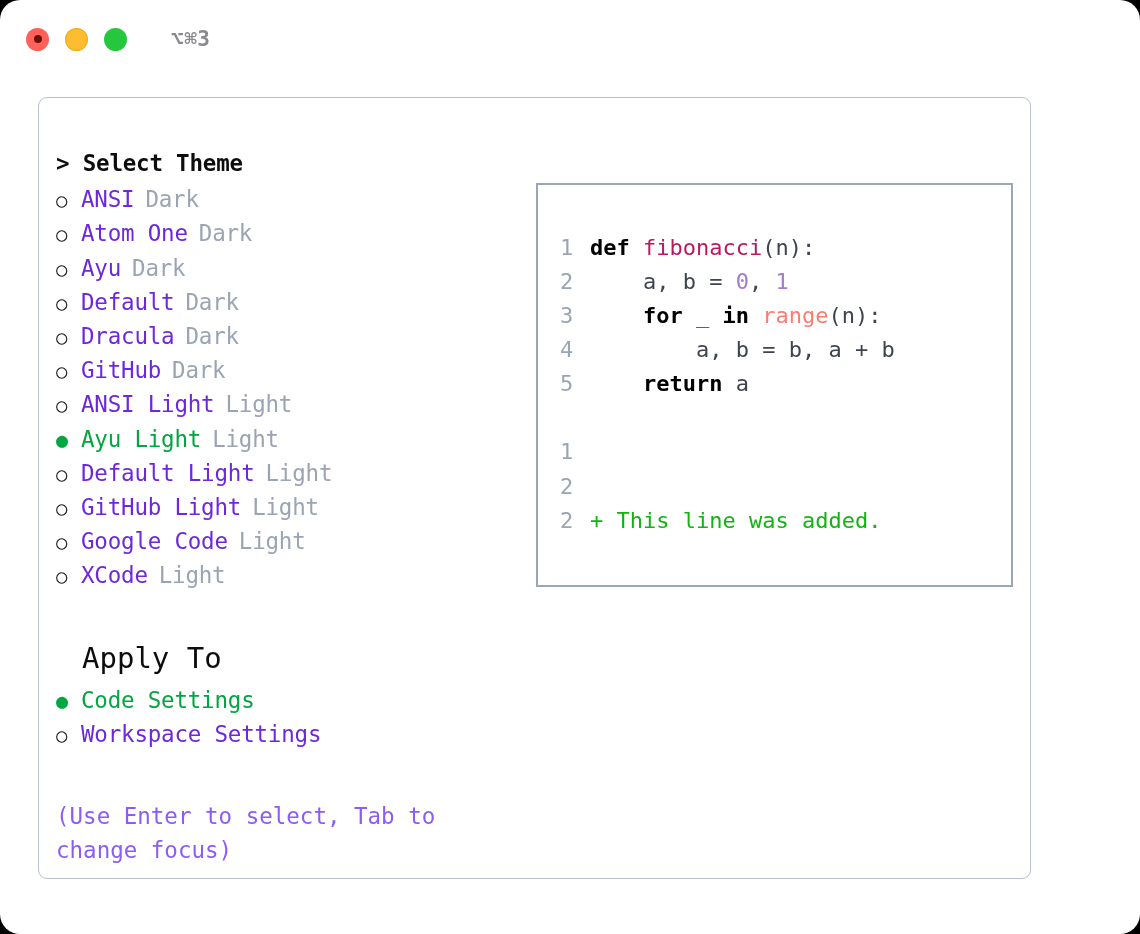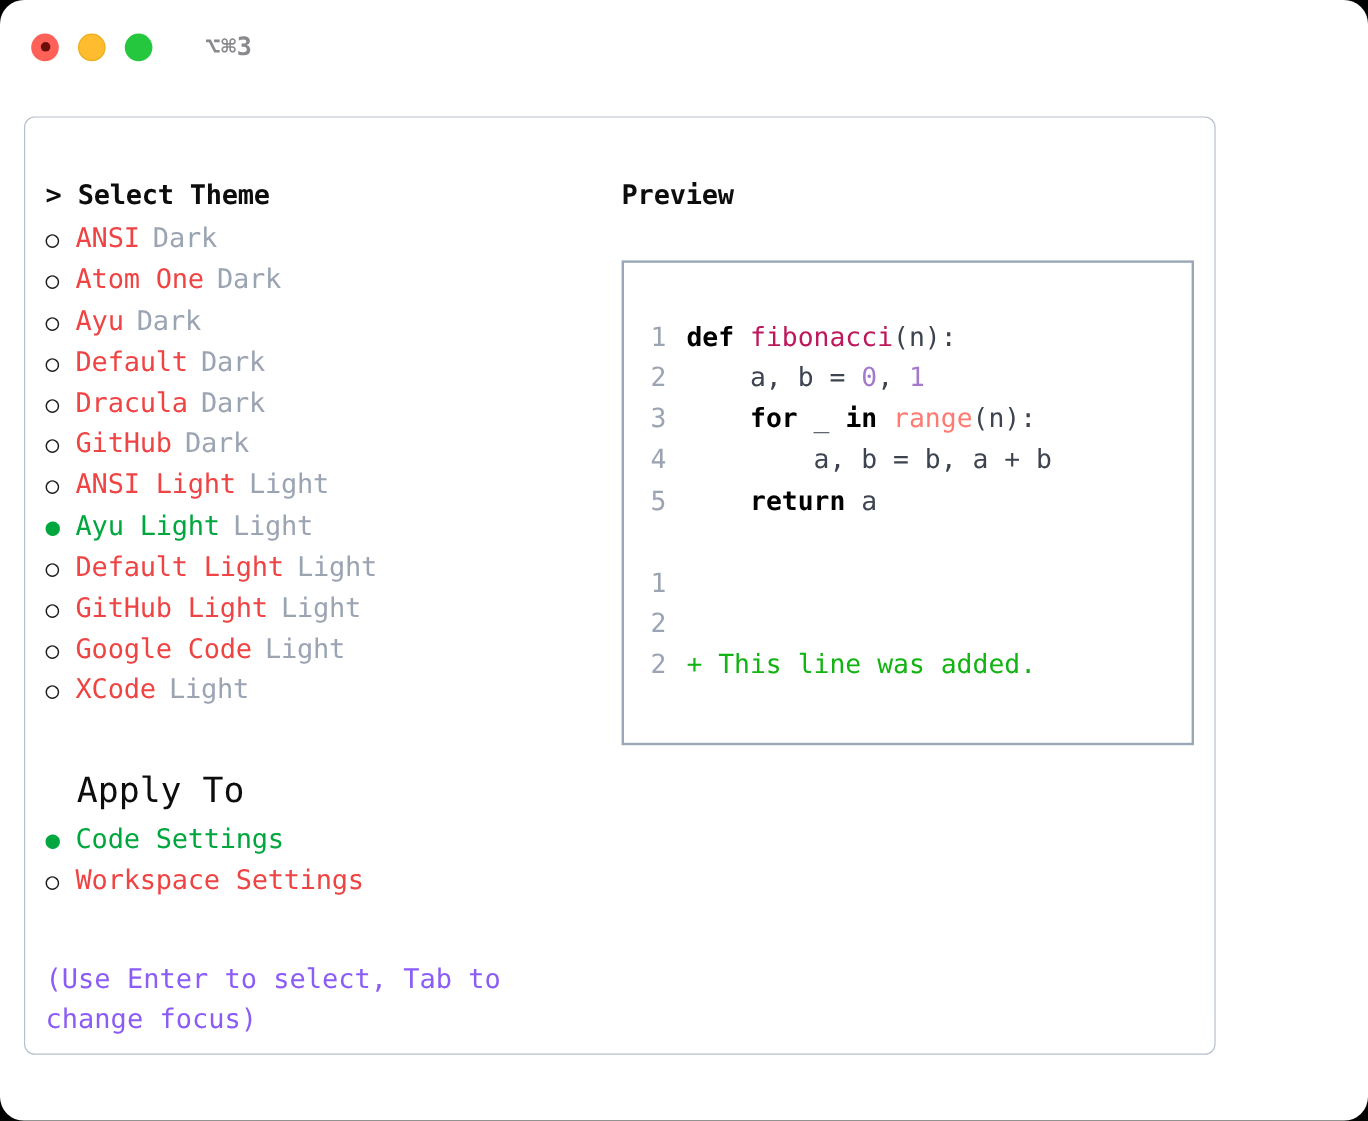--- a/index.html
+++ b/index.html
@@ -52,21 +52,21 @@
     margin-left: 44px;
     font-size: 21px;
     font-weight: 700;
     color: #8a8a8e;
     letter-spacing: 0.5px;
   }
 
   
   .card {
     position: absolute;
-    left: 20px;
+    left: 38px;
     top: 97px;
     width: 993px;
     height: 782px;
     border: 1.6px solid #b7c0cc;
     border-radius: 9px;
     background: #ffffff;
   }
 
   .card-inner {
     position: relative;
@@ -103,21 +103,21 @@
     letter-spacing: -0.2px;
   }
   .bullet {
     width: 25px;
     flex: none;
     font-size: 19px;
     color: #1a1a1a;
     line-height: 1.52;
   }
   .bullet.sel { color: #00a63e; font-size: 20px; }
-  .opt-label { color: #ef4444; }
+  .opt-label { color: #6d28d9; }
   .opt-row.selected .opt-label { color: #00a63e; }
   .opt-tag { color: #9aa4b2; margin-left: 11px; }
 
   .subsection {
     margin-top: 44px;
   }
   .sub-title {
     font-size: 29px;
     color: #0d0d0d;
     padding-left: 26px;
@@ -224,21 +224,20 @@
           <div class="opt-list">
               <div class="opt-row selected"><span class="bullet sel">●</span><span class="opt-label">Code Settings</span></div>
               <div class="opt-row"><span class="bullet">○</span><span class="opt-label">Workspace Settings</span></div>
             </div>
         </div>
 
         <div class="hint">(Use Enter to select, Tab to change focus)</div>
       </div>
 
       <div class="right-col">
-        <div class="preview-title">Preview</div>
 
         <div class="preview-panel">
           <div id="code-block">
               <div class="code-line"><span class="ln">1</span><span class="code-body"><span class="t-kw">def</span><span class="t-pl"> </span><span class="t-fn">fibonacci</span><span class="t-pl">(n):</span></span></div>
               <div class="code-line"><span class="ln">2</span><span class="code-body"><span class="t-pl">    a, b = </span><span class="t-num">0</span><span class="t-pl">, </span><span class="t-num">1</span></span></div>
               <div class="code-line"><span class="ln">3</span><span class="code-body"><span class="t-pl">    </span><span class="t-kw">for</span><span class="t-pl"> _ </span><span class="t-kw">in</span><span class="t-pl"> </span><span class="t-bi">range</span><span class="t-pl">(n):</span></span></div>
               <div class="code-line"><span class="ln">4</span><span class="code-body"><span class="t-pl">        a, b = b, a + b</span></span></div>
               <div class="code-line"><span class="ln">5</span><span class="code-body"><span class="t-pl">    </span><span class="t-kw">return</span><span class="t-pl"> a</span></span></div>
             </div>
           <div class="blank-line"></div>

